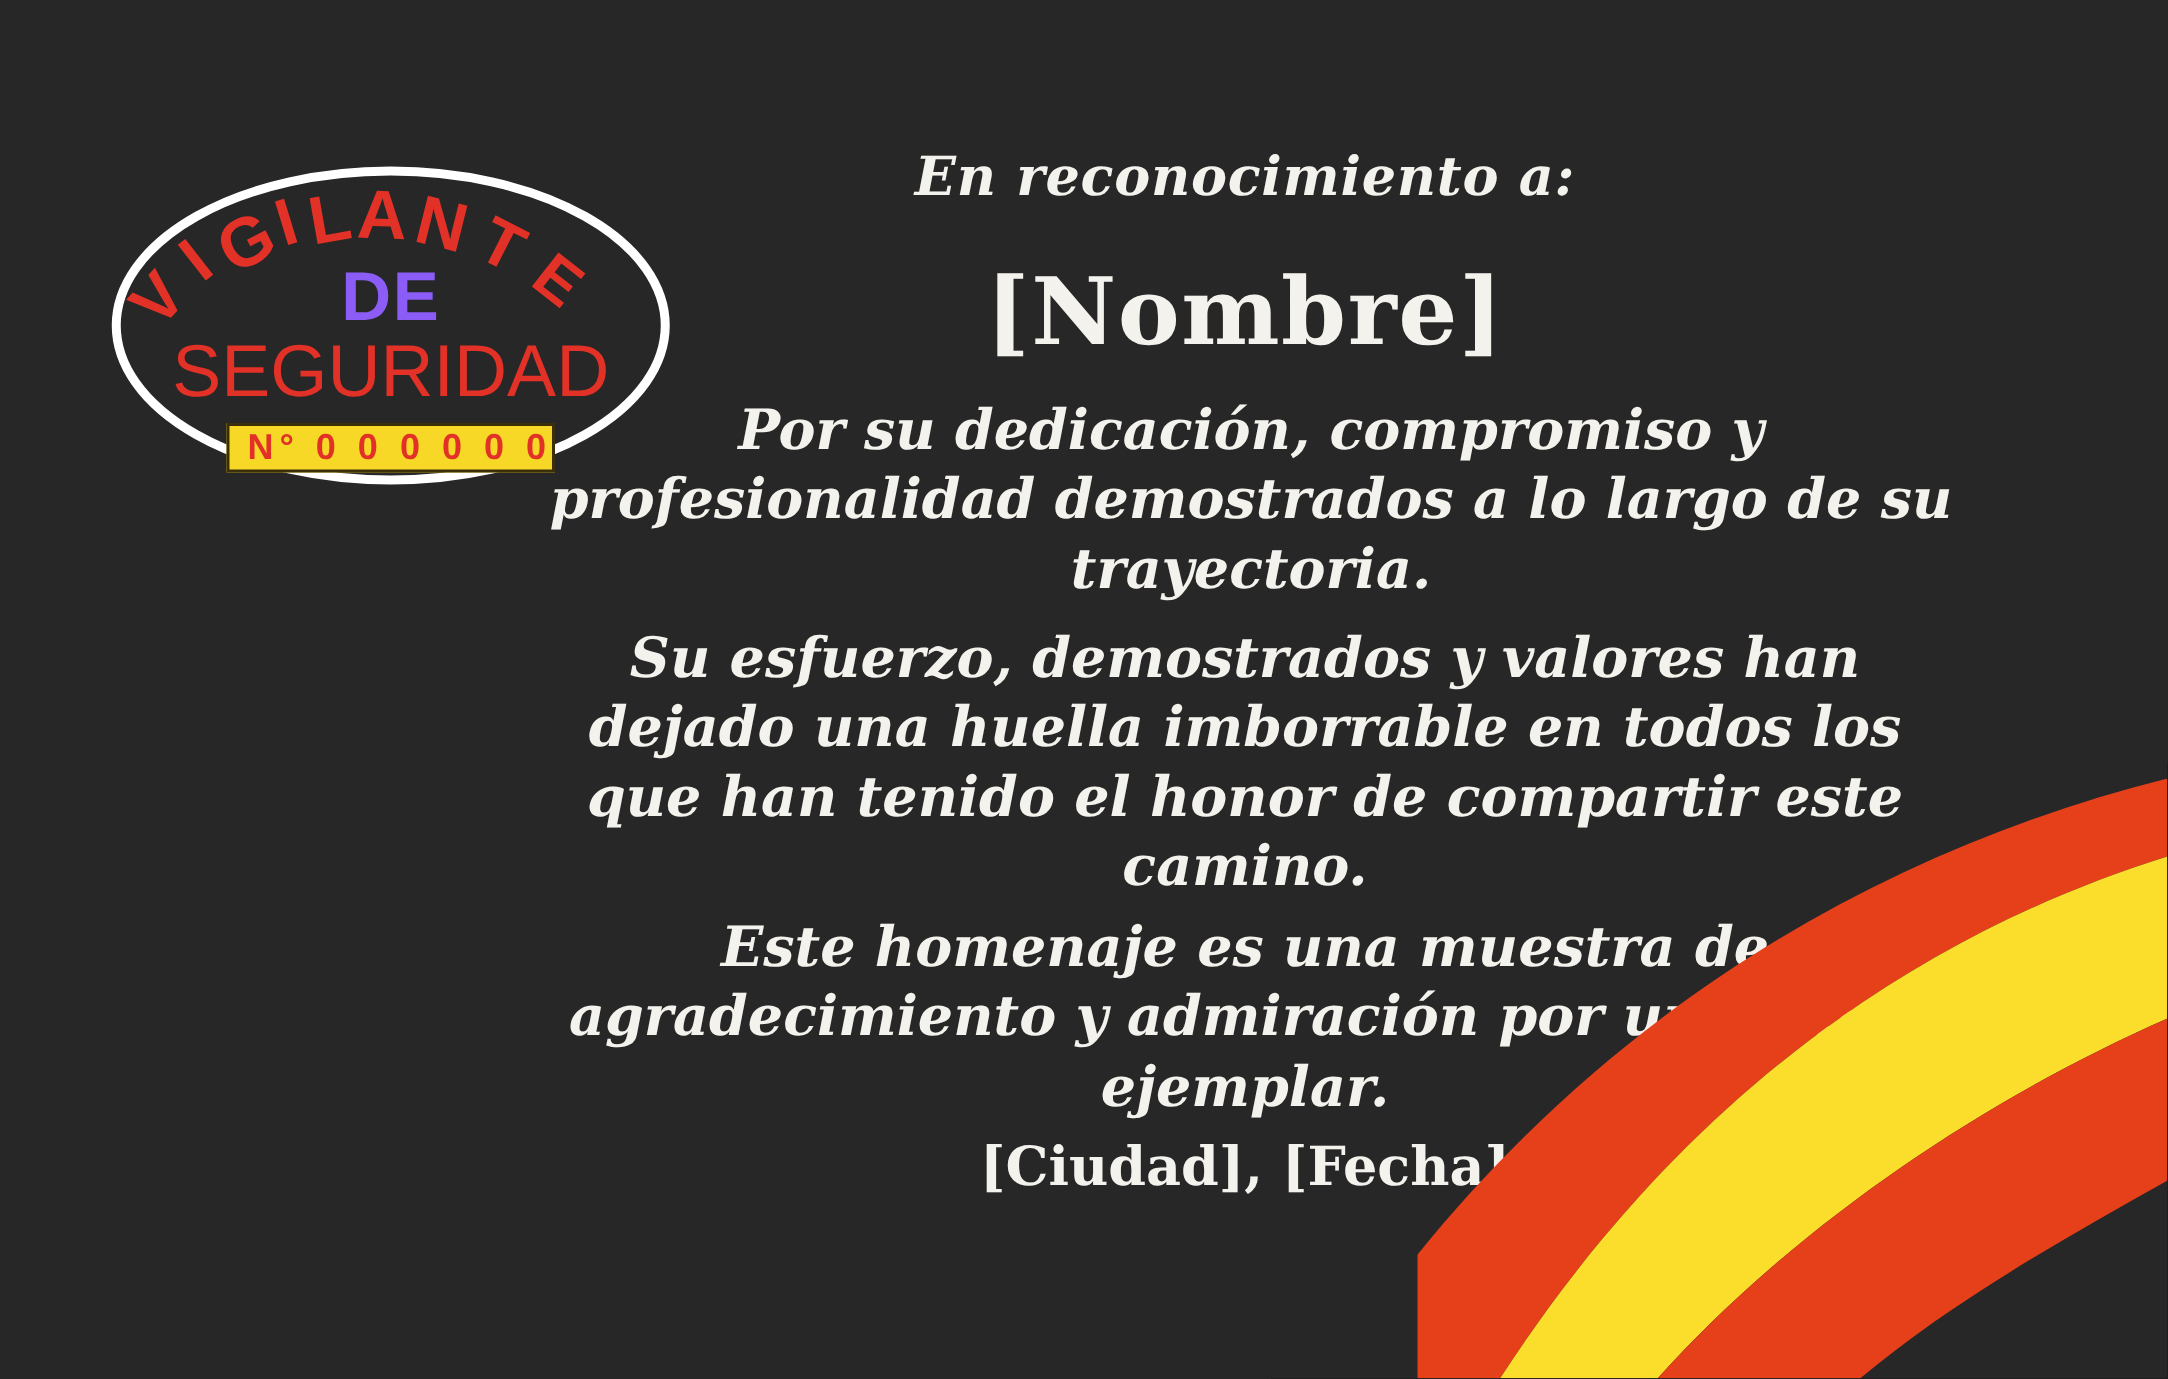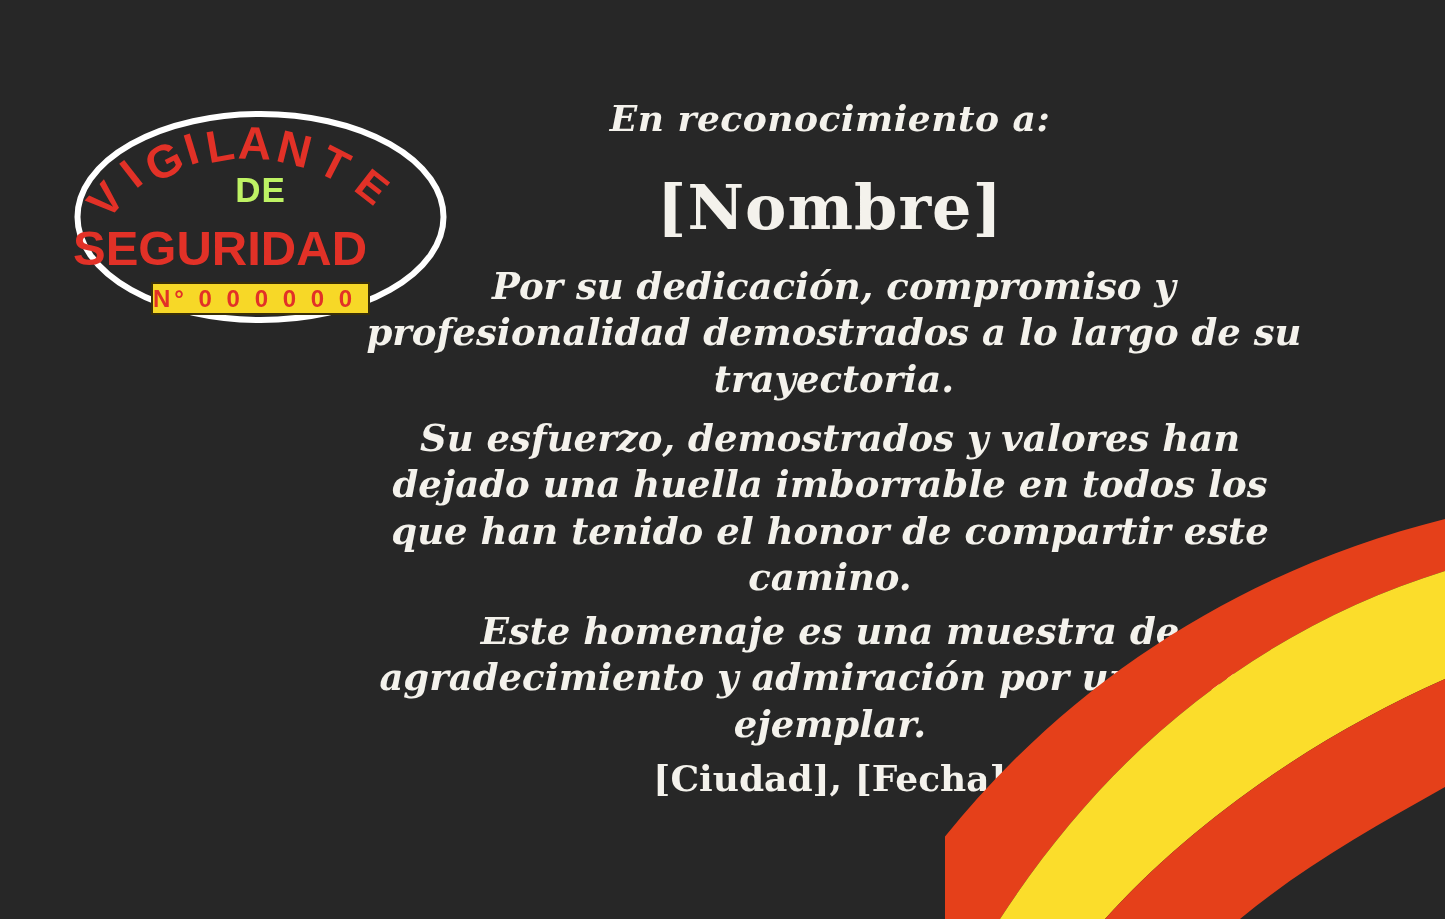--- a/index.html
+++ b/index.html
@@ -48,50 +48,50 @@
     line-height: 1;
     transform-origin: 50% 50%;
     white-space: pre;
   }
   #badge-de {
     position: absolute;
     left: 0;
     top: 60px;
     width: 375px;
     text-align: center;
-    color: #bef264;
-    font-family: "Liberation Sans", sans-serif;
-    font-weight: bold;
-    font-size: 35px;
+    color: #8b5cf6;
+    font-family: "Liberation Sans", sans-serif;
+    font-weight: bold;
+    font-size: 46px;
     letter-spacing: 1px;
   }
   #badge-seguridad {
     position: absolute;
     left: 0;
     top: 110px;
     width: 375px;
-    text-align: left;
+    text-align: center;
     color: #e23127;
     font-family: "Liberation Sans", sans-serif;
-    font-weight: bold;
+    font-weight: normal;
     font-size: 49px;
     letter-spacing: 0px;
   }
   #badge-number-plate {
     position: absolute;
     left: 78px;
     top: 172px;
     width: 219px;
     height: 33px;
     background: #f7d827;
     border: 2px solid #3a2f08;
     box-sizing: border-box;
     display: flex;
     align-items: center;
-    justify-content: flex-start;
+    justify-content: flex-end;
   }
   #badge-number-text {
     color: #e23127;
     font-family: "Liberation Sans", sans-serif;
     font-weight: bold;
     font-size: 24px;
     letter-spacing: 4px;
     white-space: pre;
   }
 

